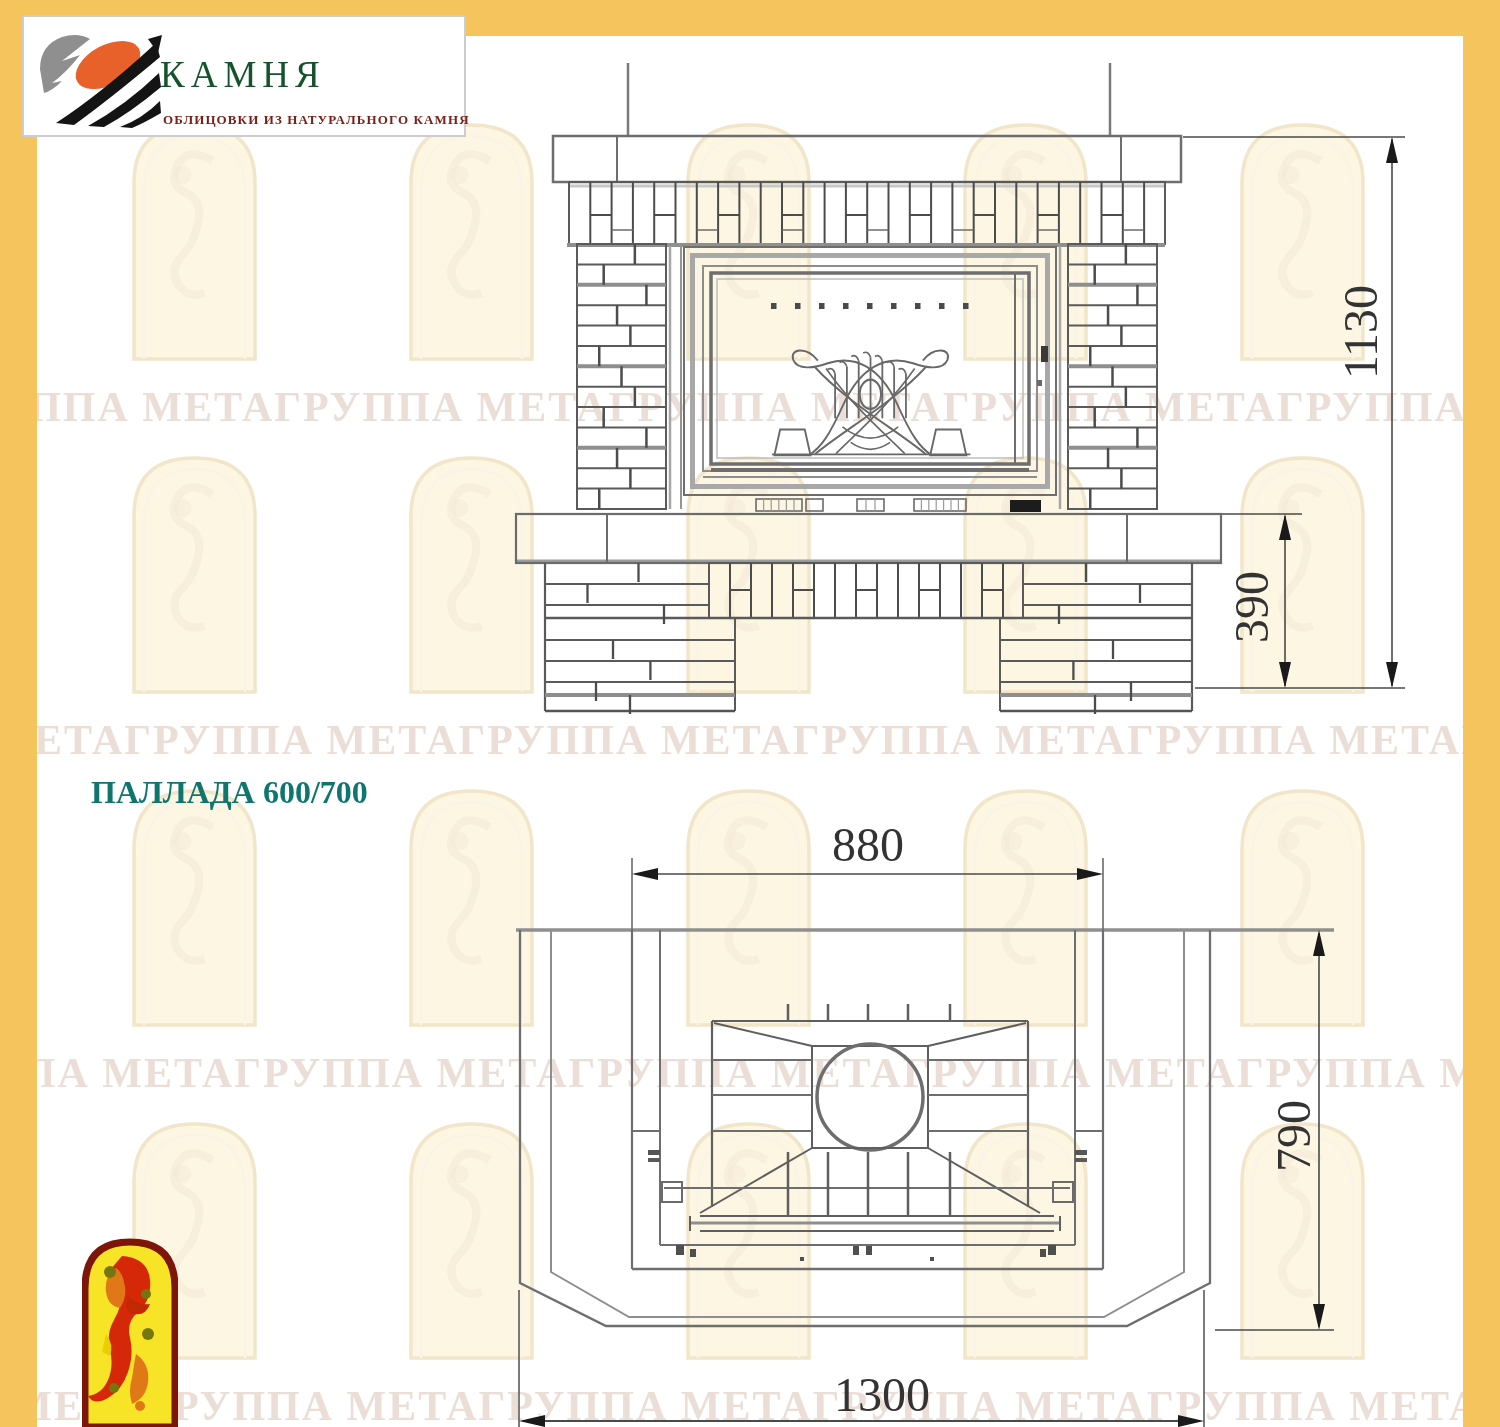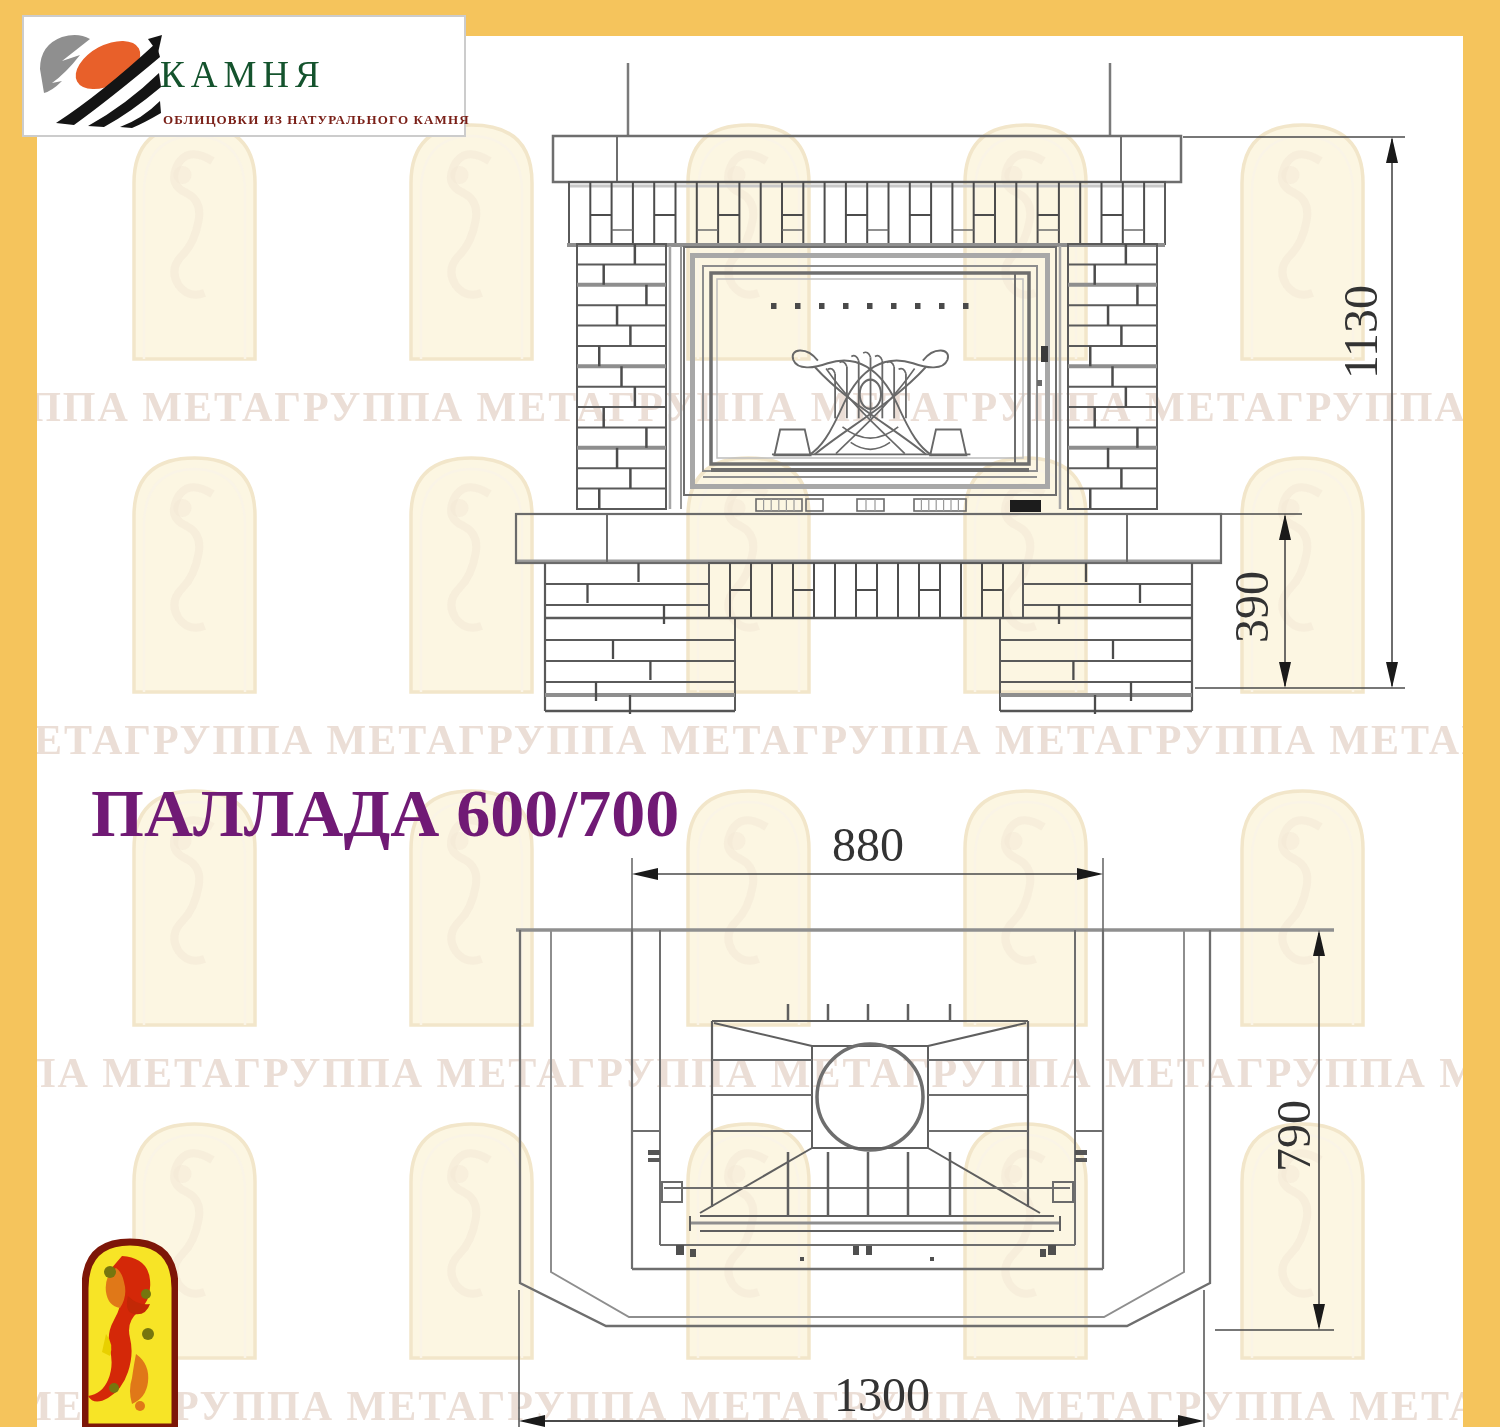--- a/index.html
+++ b/index.html
@@ -422,21 +422,21 @@
 <path d="M 8 44 Q 8 20 30 12 Q 46 7 58 14 L 30 36 L 48 30 Q 34 48 20 58 L 30 56 Q 20 66 12 68 Z" fill="#8f8f8f"></path>
 <ellipse cx="76" cy="40" rx="35" ry="20" transform="rotate(-28 76 40)" fill="#e8602a"></ellipse>
 <path d="M 24 98 Q 70 68 124 18 L 128 32 Q 78 74 42 100 Z" fill="#141414"></path>
 <path d="M 56 101 Q 94 80 127 48 L 129 62 Q 98 88 72 102 Z" fill="#141414"></path>
 <path d="M 88 102 Q 110 94 128 76 L 129 88 Q 112 98 100 103 Z" fill="#141414"></path>
 <path d="M 116 14 L 130 10 L 126 28 Z" fill="#141414"></path>
 </svg>
 <div style="position:absolute;left:136px;top:36px;font-family:'Liberation Serif',serif;font-size:37px;letter-spacing:6px;color:#14532d;">КАМНЯ</div>
 <div style="position:absolute;left:139px;top:95px;font-family:'Liberation Serif',serif;font-size:13px;font-weight:bold;letter-spacing:1.1px;color:#7a2018;white-space:nowrap;text-align:center;">ОБЛИЦОВКИ ИЗ НАТУРАЛЬНОГО КАМНЯ</div>
 </div>
-<div style="position:absolute;left:91px;top:774px;font-family:'Liberation Serif',serif;font-weight:bold;font-size:68px;color:#701a75;">ПАЛЛАДА 600/700</div>
+<div style="position:absolute;left:91px;top:774px;font-family:'Liberation Serif',serif;font-weight:bold;font-size:32px;color:#0f766e;">ПАЛЛАДА 600/700</div>
 <svg style="position:absolute;left:82px;top:1236px" width="96" height="191" viewBox="0 0 96 191">
 <path d="M 3 191 L 3 52 Q 3 6 48 6 Q 93 6 93 52 L 93 191 Z" fill="#f7e426" stroke="#7d1608" stroke-width="7"></path>
 <path d="M 40 20 q 26 2 28 24 q 2 20 -12 32 q -12 10 -8 26 q 4 16 -2 34 q -6 18 -20 26 q -14 8 -20 -2 q 14 -2 20 -16 q 6 -14 2 -30 q -4 -16 4 -30 q 8 -14 8 -28 q 0 -16 -12 -22 Z" fill="#d42808"></path>
 <path d="M 34 32 q -12 8 -10 24 q 2 14 14 16 q 8 -12 4 -26 q -2 -10 -8 -14 Z" fill="#e07818"></path>
 <path d="M 54 118 q 14 10 12 28 q -2 16 -16 22 q -4 -14 0 -26 q 2 -14 4 -24 Z" fill="#e07818"></path>
 <path d="M 46 60 q 10 10 22 8 q -4 12 -16 10 q -10 -2 -6 -18 Z" fill="#c22806"></path>
 <circle cx="28" cy="36" r="6" fill="#76760e"></circle>
 <circle cx="64" cy="58" r="5" fill="#76760e"></circle>
 <circle cx="66" cy="98" r="6" fill="#76760e"></circle>
 <circle cx="32" cy="152" r="5" fill="#76760e"></circle>

